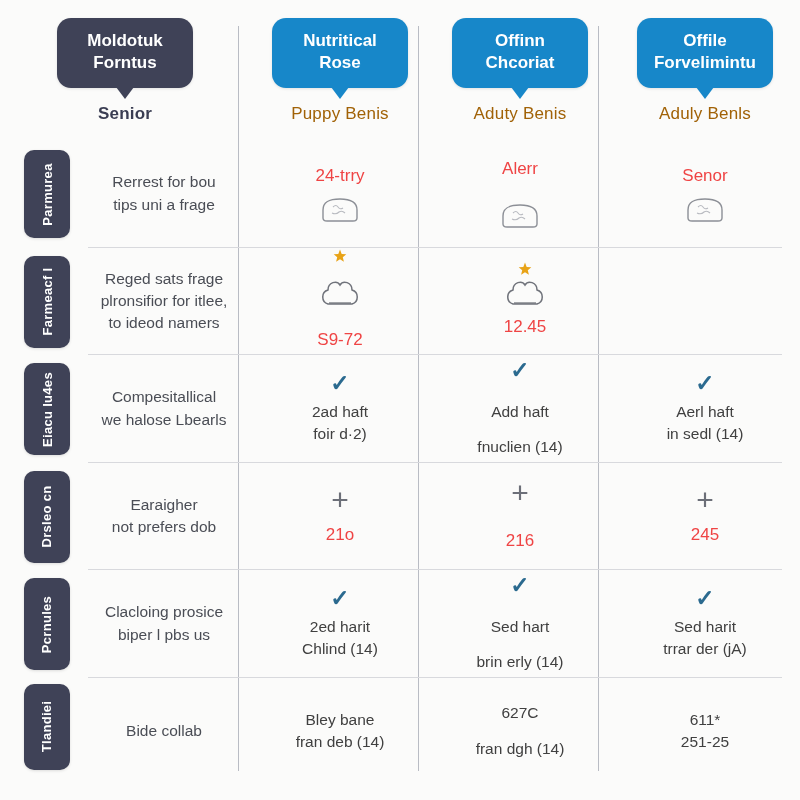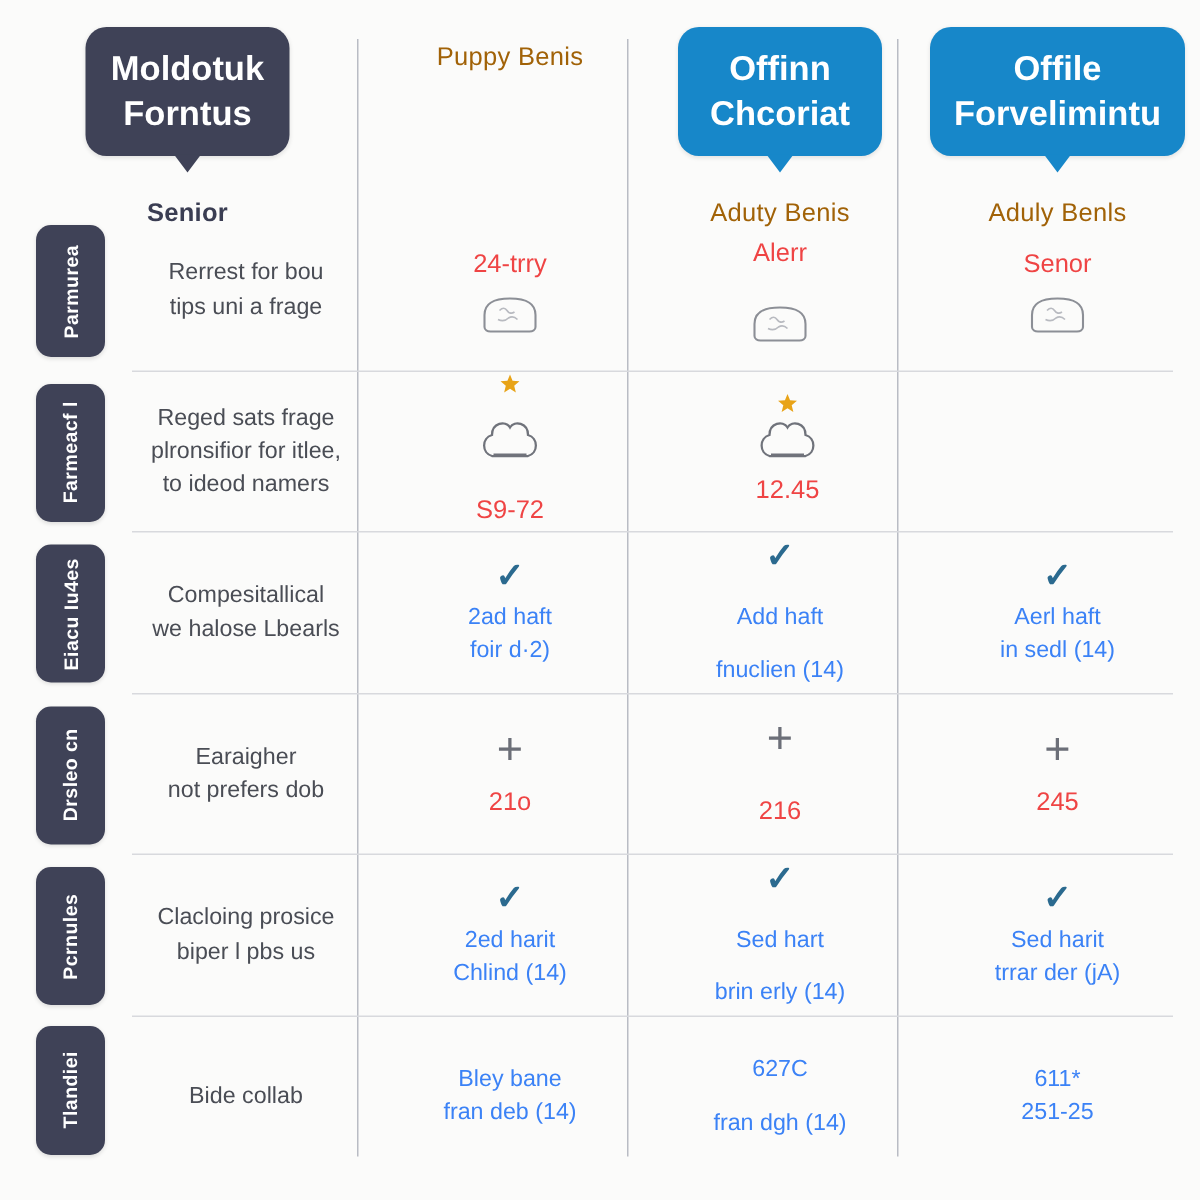--- a/index.html
+++ b/index.html
@@ -43,21 +43,21 @@
   .hdr-col.c1 { width: 180px; }
   .hdr-col.c2 { width: 180px; }
   .hdr-col.c3 { width: 190px; }
 
   .pill {
     margin-top: 18px;
     border-radius: 14px;
     padding: 12px 16px 13px 16px;
     color: #ffffff;
     font-weight: bold;
-    font-size: 23px;
+    font-size: 17px;
     line-height: 1.32;
     text-align: center;
     position: relative;
     min-width: 104px;
     box-shadow: 0 1px 3px rgba(0,0,0,0.10);
   }
   .pill .pl2 { display: block; }
   .pill::after {
     content: "";
     position: absolute;
@@ -68,21 +68,21 @@
     border-left: 9px solid transparent;
     border-right: 9px solid transparent;
     border-top: 12px solid currentColor;
   }
   .pill.dark { background: #3f4257; }
   .pill.dark::after { color: #3f4257; }
   .pill.blue { background: #1787c9; }
   .pill.blue::after { color: #1787c9; }
 
   .sub-label {
-    margin-top: 28px;
+    margin-top: 16px;
     font-size: 17px;
     font-weight: bold;
     letter-spacing: .2px;
   }
   .sub-label.dark { color: #3a3d52; }
   .sub-label.blue { color: #a16207; font-weight: normal; }
 
   
   .vsep {
     position: absolute;
@@ -148,21 +148,21 @@
     text-align: center;
     padding: 6px 14px;
   }
   .cell.c0 { width: 250px; padding-left: 92px; }
   .cell.c1 { width: 180px; }
   .cell.c2 { width: 180px; gap: 13px; }
   .cell.c3 { width: 190px; }
 
   .cell .txt {
     font-size: 15.5px;
-    color: #3b82f6;
+    color: #404040;
     line-height: 1.45;
   }
   .cell.c0 .txt { color: #4a4d55; }
   .cell .num {
     font-size: 17px;
     color: #ef4444;
     line-height: 1.45;
   }
 
   .ico { display: block; line-height: 0; }
@@ -198,20 +198,24 @@
 
     <div class="hdr-col c0">
       <div class="pill dark">
         <span>Moldotuk</span>
         <span class="pl2">Forntus</span>
       </div>
       <div class="sub-label dark">Senior</div>
     </div>
 
     <div class="hdr-col c1">
+      <div class="pill blue">
+        <span>Nutritical</span>
+        <span class="pl2">Rose</span>
+      </div>
       <div class="sub-label blue">Puppy Benis</div>
     </div>
 
     <div class="hdr-col c2">
       <div class="pill blue">
         <span>Offinn</span>
         <span class="pl2">Chcoriat</span>
       </div>
       <div class="sub-label blue">Aduty Benis</div>
     </div>

